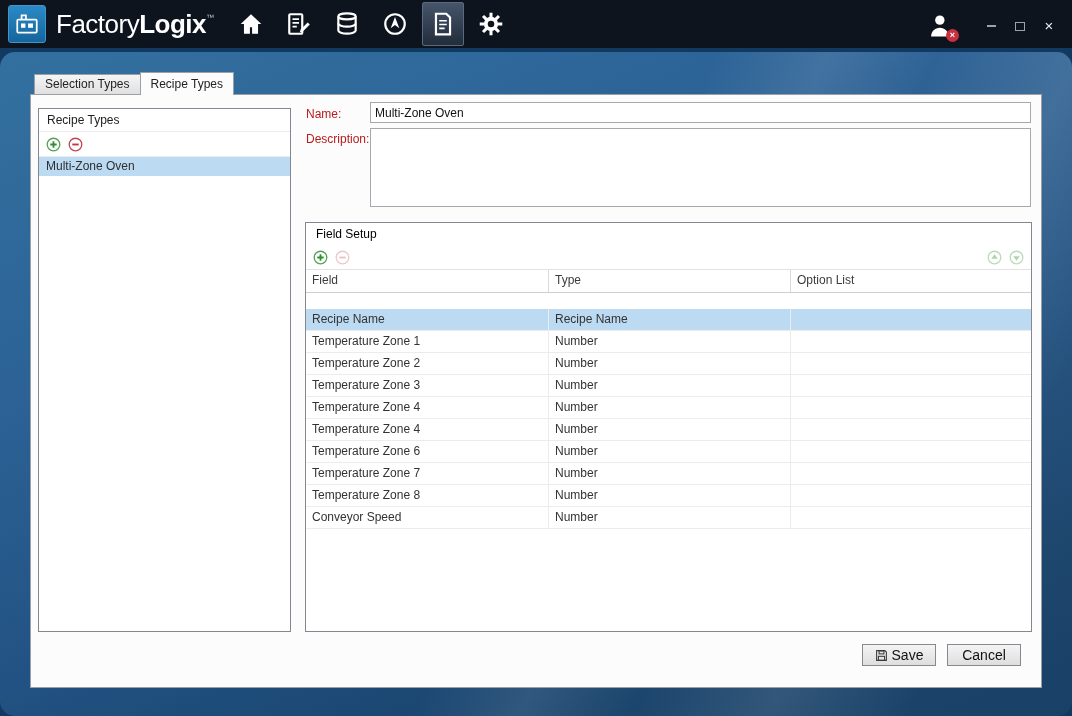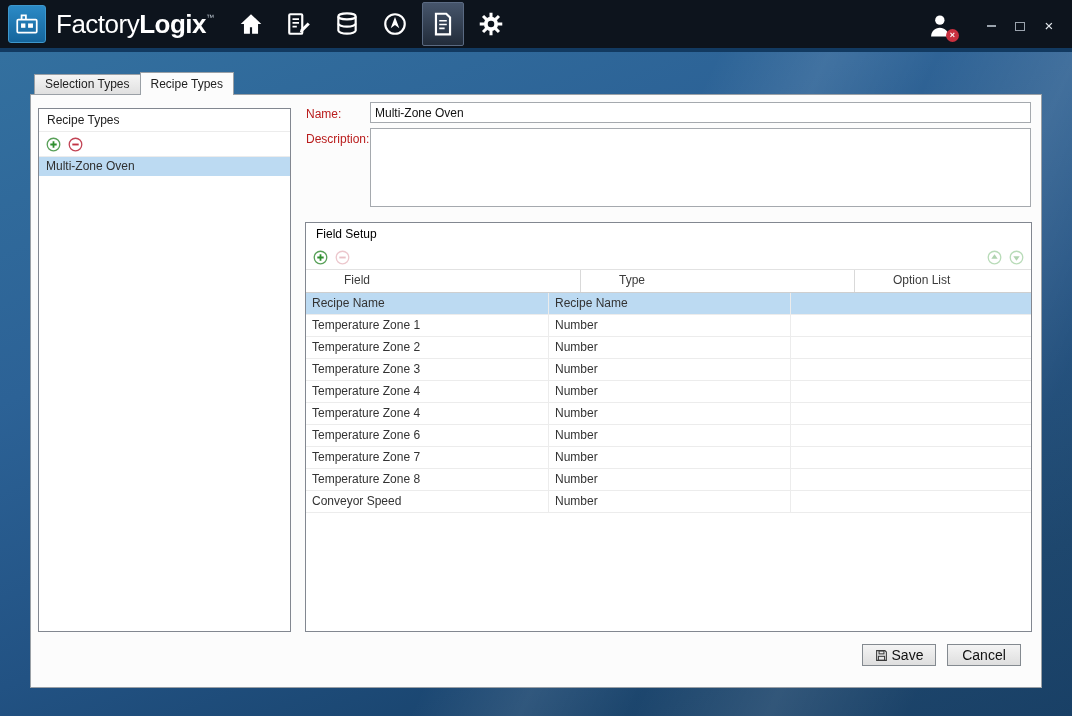--- a/index.html
+++ b/index.html
@@ -44,20 +44,21 @@
   .wc{cursor:pointer;display:flex;align-items:center;justify-content:center;width:14px;height:14px;}
   .wc-min i{display:block;width:9px;height:0;border-bottom:2px solid #9aa3ad;}
   .wc-max i{display:block;width:8px;height:7px;border:1.5px solid #9aa3ad;}
   .wc-close{color:#e8edf2;font-size:15px;line-height:14px;}
   
   .content{
     position:absolute;top:52px;left:0;width:1072px;height:664px;
     background:
       linear-gradient(115deg, rgba(255,255,255,0) 52%, rgba(255,255,255,0.10) 60%, rgba(255,255,255,0.02) 68%, rgba(255,255,255,0.12) 78%, rgba(255,255,255,0.03) 88%),
       linear-gradient(158deg, #33709f 0%, #2c6296 32%, #225283 58%, #174169 84%, #123a61 100%);
+    border-radius: 15px;
   }
   .panel-wrap{position:absolute;left:30px;top:20px;width:1012px;height:616px;}
   .tabs{position:absolute;top:0;left:4px;height:22px;display:flex;align-items:flex-end;z-index:3;}
   .tab{
     background:linear-gradient(#f5f5f5,#e0e0e0);
     border:1px solid #9aa0a6;border-bottom:none;
     padding:0 10px;font-size:12px;color:#222;height:19px;line-height:19px;margin-right:-1px;cursor:pointer;
   }
   .tab.active{background:#fcfcfc;height:22px;line-height:22px;position:relative;z-index:4;margin-bottom:-1px;}
   .panel{
@@ -93,26 +94,26 @@
   
   .fieldsetup{
     position:absolute;left:274px;top:127px;width:727px;height:410px;
     background:#fff;border:1px solid #828790;box-sizing:border-box;
     display:flex;flex-direction:column;
   }
   .fs-title{height:22px;line-height:22px;padding-left:10px;font-size:12px;color:#000000;flex:none;}
   .fs-toolbar{height:24px;display:flex;align-items:center;gap:7px;padding:0 7px;flex:none;}
   .fs-spacer{flex:1;}
   .fs-header{display:flex;height:22px;flex:none;border-top:1px solid #e2e2e2;border-bottom:1px solid #cfcfcf;background:#fff;}
-  .hcell{font-size:12px;color:#3c3c3c;line-height:21px;padding-left:6px;box-sizing:border-box;border-right:1px solid #d9d9d9;margin-left:32px;}
+  .hcell{font-size:12px;color:#3c3c3c;line-height:21px;padding-left:6px;box-sizing:border-box;border-right:1px solid #d9d9d9;}
   .hcell.c3{border-right:none;}
   .c1{width:243px;flex:none;}
   .c2{width:242px;flex:none;}
   .c3{flex:1;}
-  .fs-body{flex:1;overflow:hidden;}
+  .fs-body{flex:1;overflow:hidden;margin-top:16px;}
   .trow{display:flex;height:21px;border-bottom:1px solid #ececec;cursor:pointer;}
   .trow.selected{background:var(--selection-blue,#bcdaf2);}
   .tcell{font-size:12px;color:#333;line-height:20px;padding-left:6px;box-sizing:border-box;border-right:1px solid #ececec;overflow:hidden;white-space:nowrap;}
   .tcell.c3{border-right:none;}
   
   .btn{
     position:absolute;top:549px;width:74px;height:22px;box-sizing:border-box;
     border:1px solid #848a90;background:linear-gradient(#f4f4f4,#dedede);
     font-family:"Liberation Sans",sans-serif;font-size:14px;color:#111;
     display:flex;align-items:center;justify-content:center;gap:4px;cursor:pointer;padding:0;

